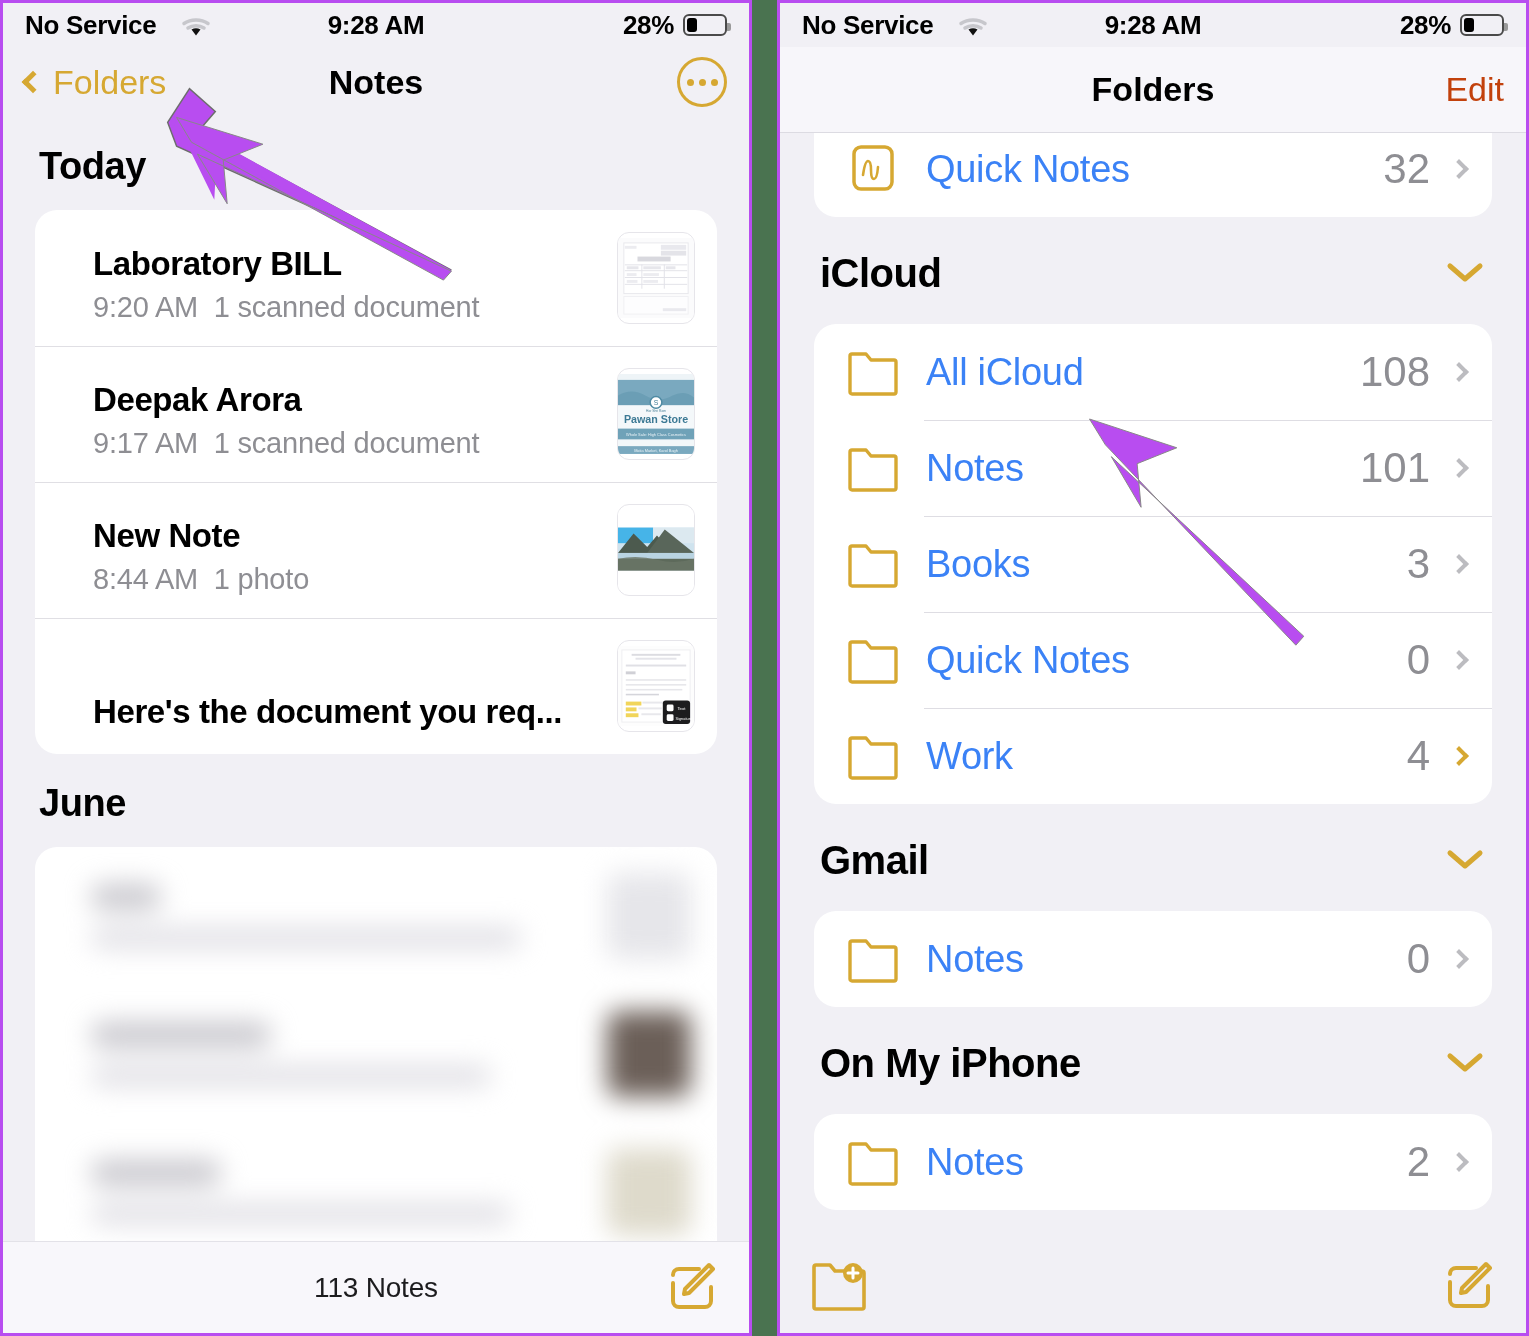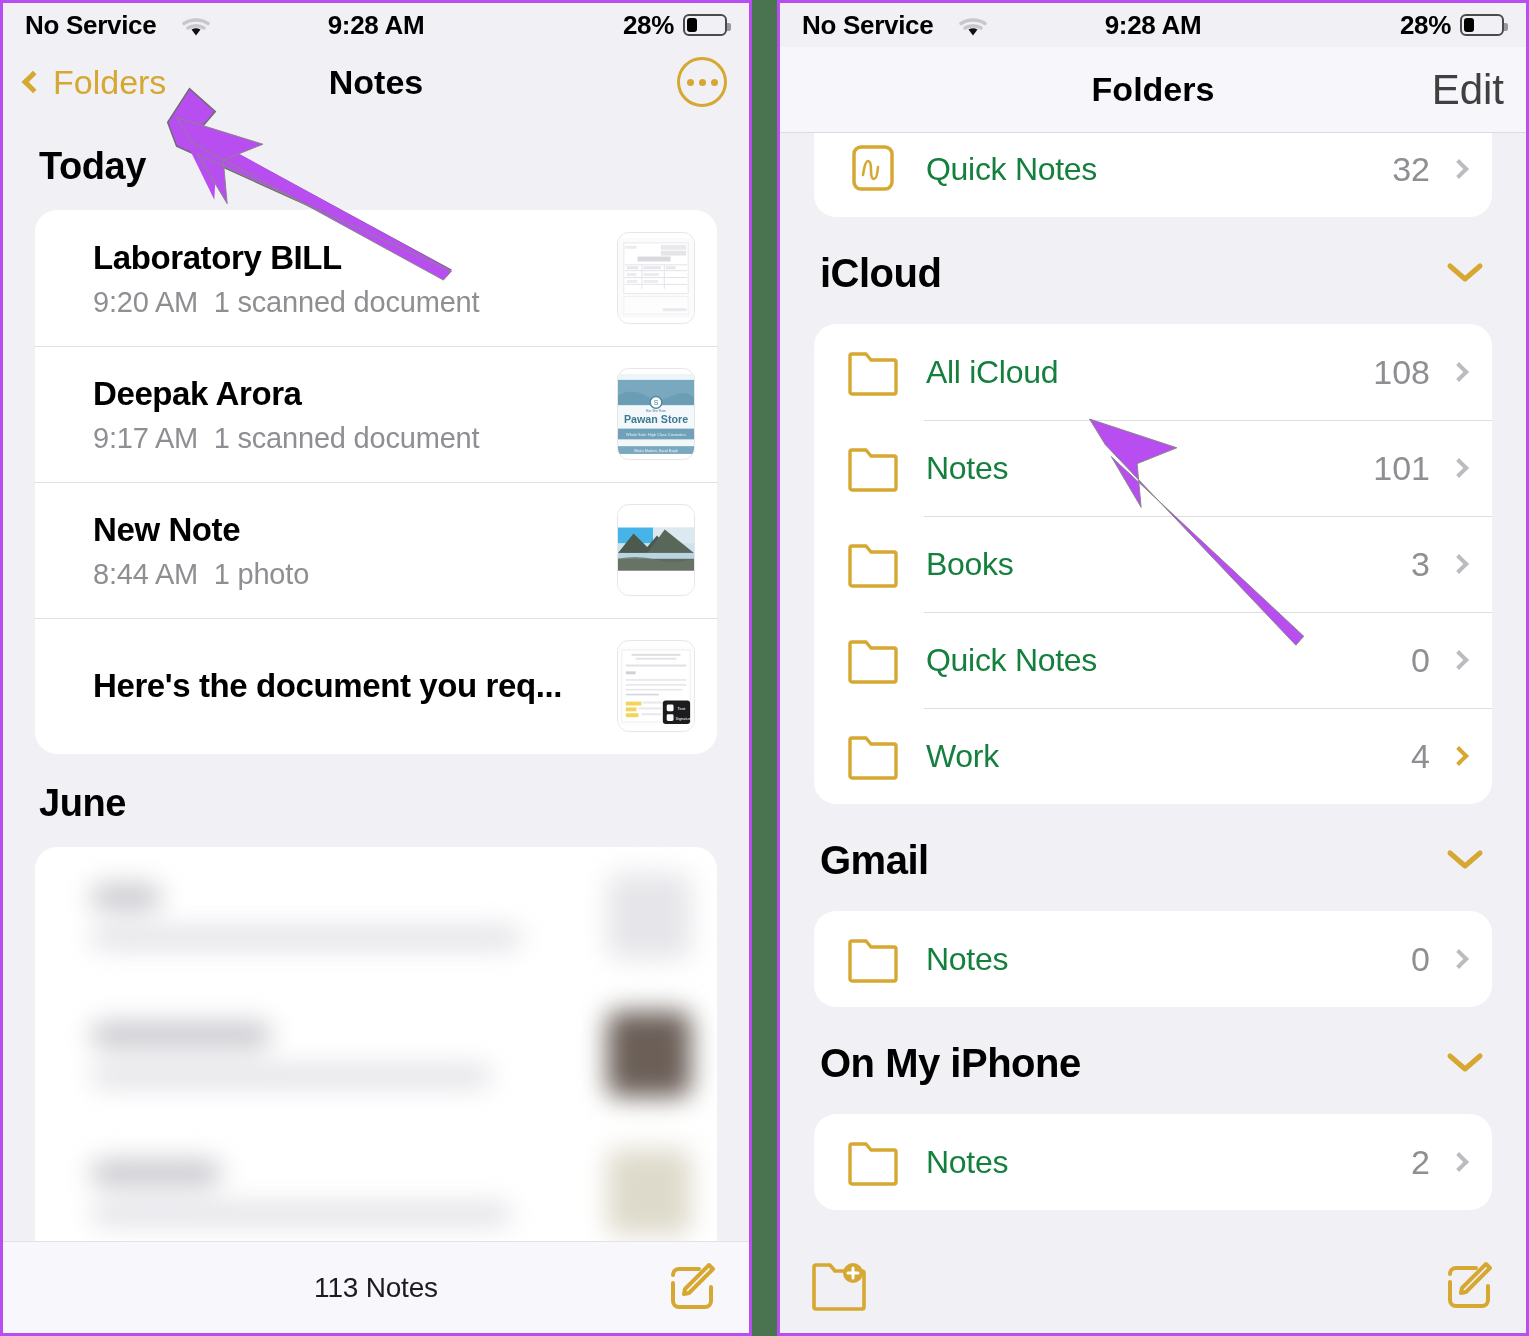--- a/index.html
+++ b/index.html
@@ -55,35 +55,35 @@
   .chev-left {
     display: inline-block; width: 16px; height: 16px;
     border-left: 5px solid #d6a832; border-bottom: 5px solid #d6a832;
     transform: rotate(45deg); margin-right: 4px;
   }
   .nav-title {
     position: absolute; left: 0; right: 0; text-align: center;
     font-size: 34px; font-weight: bold; color: #000; pointer-events: none;
   }
   .nav-right { margin-left: auto; display: flex; align-items: center; }
-  .edit-btn { color: #404040; font-size: 42px; }
+  .edit-btn { color: #c2410c; font-size: 34px; }
   .more-btn {
     width: 50px; height: 50px; border: 3px solid #d6a832; border-radius: 50%;
     display: flex; align-items: center; justify-content: center; gap: 5px;
   }
   .more-btn i { width: 7px; height: 7px; border-radius: 50%; background: #d6a832; display: block; }
 
   
   .scroll-left { height: calc(1336px - 44px - 70px - 92px); overflow: hidden; position: relative; }
   .section-head {
     font-size: 38px; font-weight: bold; color: #000;
     padding: 28px 0 22px 36px; letter-spacing: -0.4px;
   }
   .card { background: #fff; border-radius: 22px; margin: 0 32px; overflow: hidden; }
-  .note-row { display: flex; align-items: center; padding: 22px 22px 22px 0; position: relative; }
+  .note-row { display: flex; align-items: flex-end; padding: 22px 22px 22px 0; position: relative; }
   .note-row + .note-row::before {
     content: ""; position: absolute; left: 0; right: 0; top: 0; height: 1px; background: #e0dfe4;
   }
   .note-text { flex: 1; padding-left: 58px; min-width: 0; }
   .note-title {
     font-size: 33px; font-weight: bold; color: #000; white-space: nowrap;
     overflow: hidden; letter-spacing: -0.4px; line-height: 1.25;
   }
   .note-sub { font-size: 29px; color: #8e8e93; margin-top: 7px; letter-spacing: -0.2px; }
   .thumb {
@@ -120,22 +120,22 @@
     display: flex; align-items: center; padding: 34px 40px 28px 40px;
   }
   .grp-title { font-size: 40px; font-weight: bold; color: #000; letter-spacing: -0.5px; }
   .grp-chev { margin-left: auto; }
   .folder-card { background: #fff; border-radius: 22px; margin: 0 34px; overflow: hidden; }
   .folder-row { display: flex; align-items: center; padding: 24px 26px 24px 32px; position: relative; }
   .folder-row + .folder-row::before {
     content: ""; position: absolute; left: 110px; right: 0; top: 0; height: 1px; background: #dedde3;
   }
   .f-icon { width: 54px; height: 48px; flex: 0 0 auto; margin-right: 26px; }
-  .f-label { font-size: 32px; color: #15803d; letter-spacing: -0.3px; }
-  .f-count { margin-left: auto; font-size: 34px; color: #8e8e93; margin-right: 22px; }
+  .f-label { font-size: 38px; color: #3b82f6; letter-spacing: -0.3px; }
+  .f-count { margin-left: auto; font-size: 42px; color: #8e8e93; margin-right: 22px; }
   .chev-right {
     display: inline-block; width: 14px; height: 14px;
     border-top: 4px solid #bcbcc0; border-right: 4px solid #bcbcc0;
     transform: rotate(45deg);
   }
   .chev-right.gold { border-color: #d6a832; }
 
   
   .arrow-layer { position: absolute; inset: 0; pointer-events: none; z-index: 50; }
   .arrow-layer svg { width: 100%; height: 100%; display: block; }

